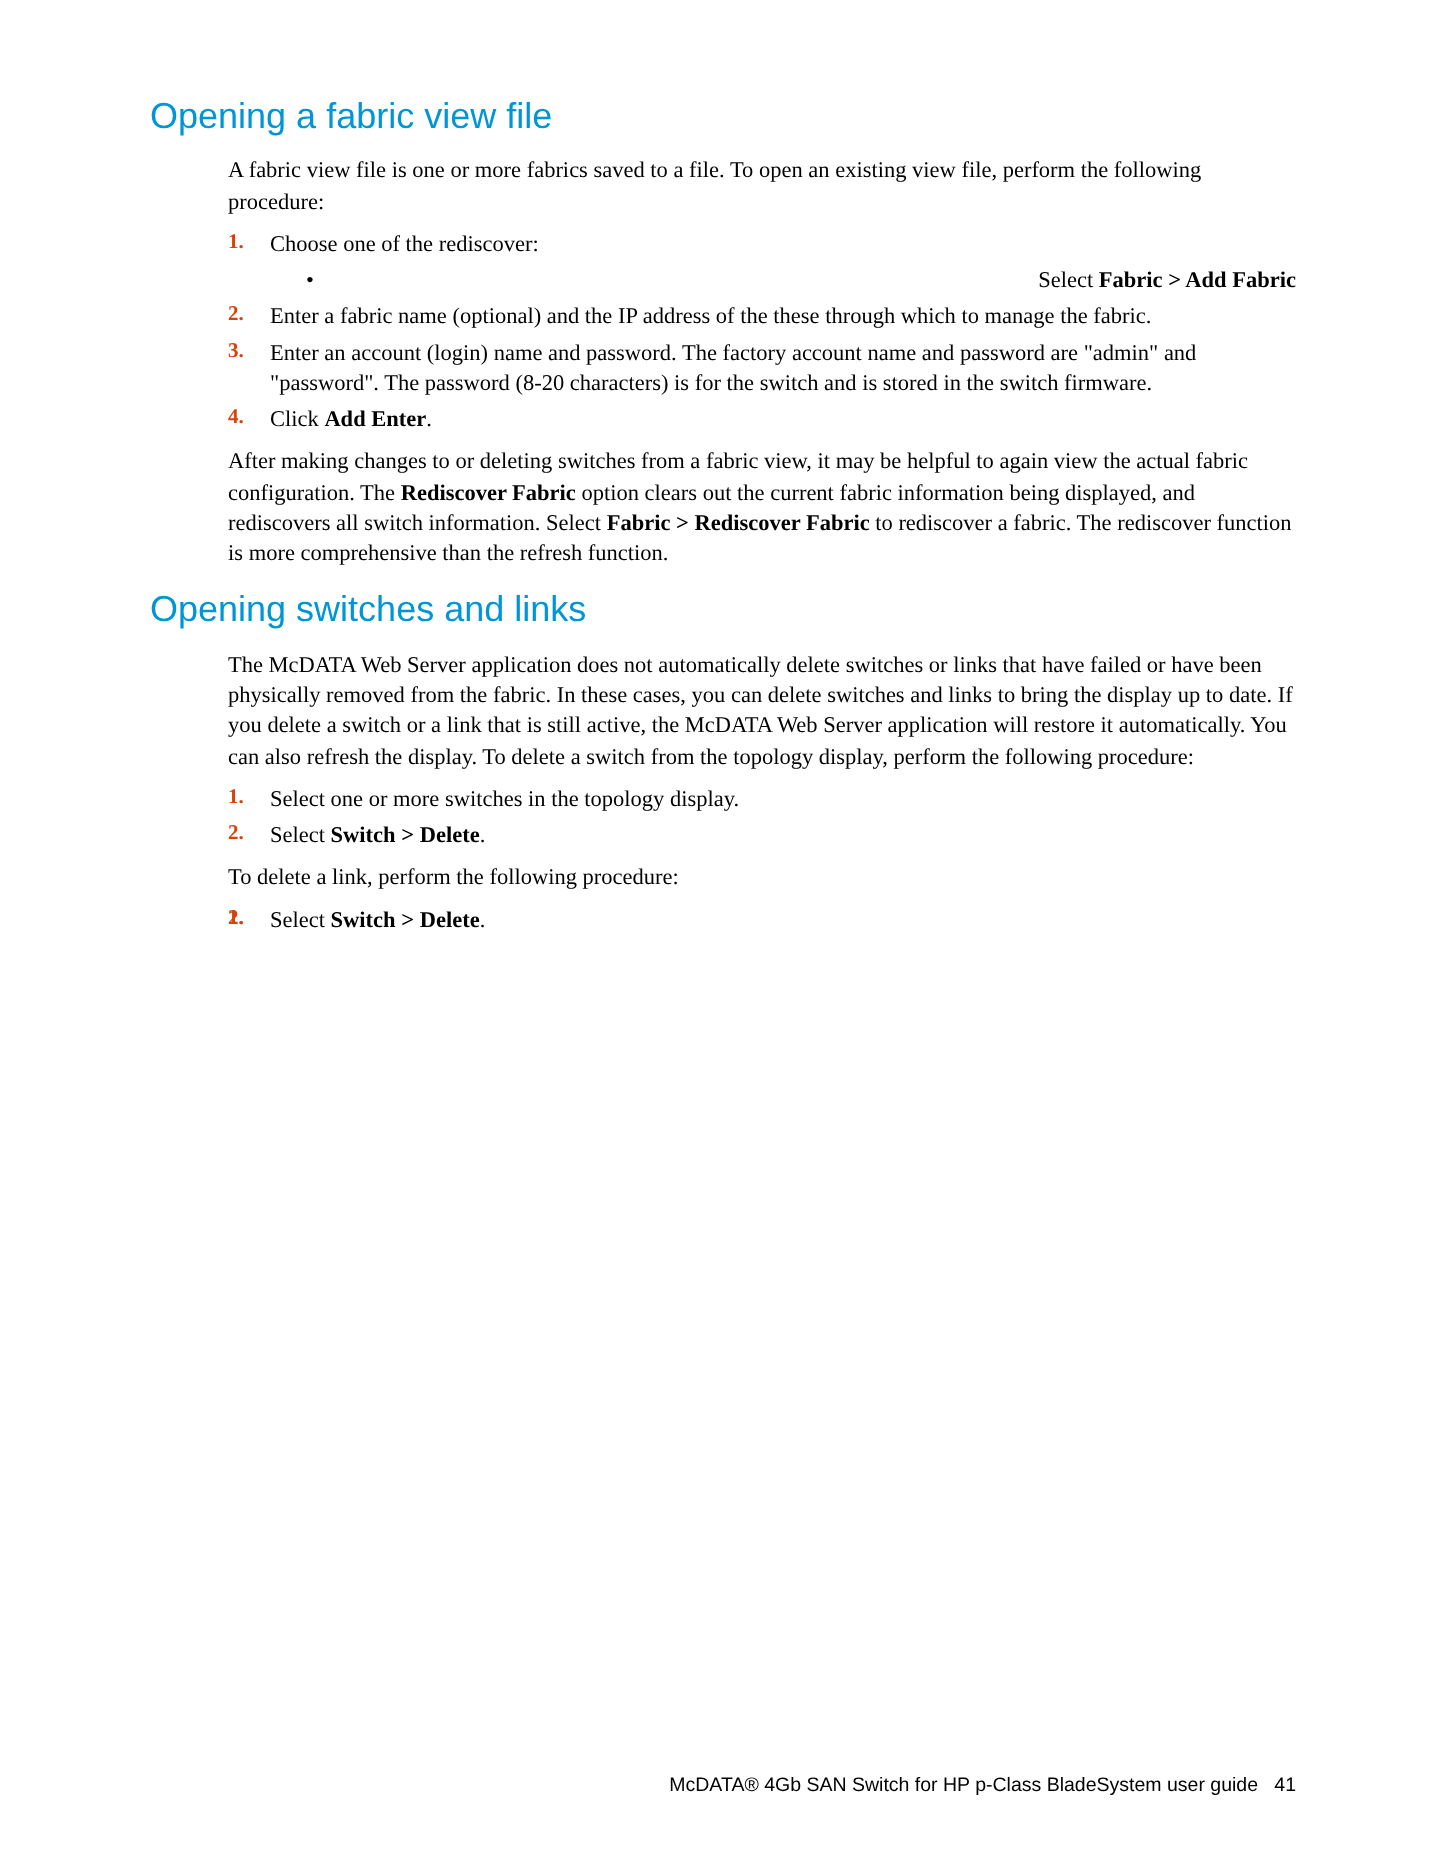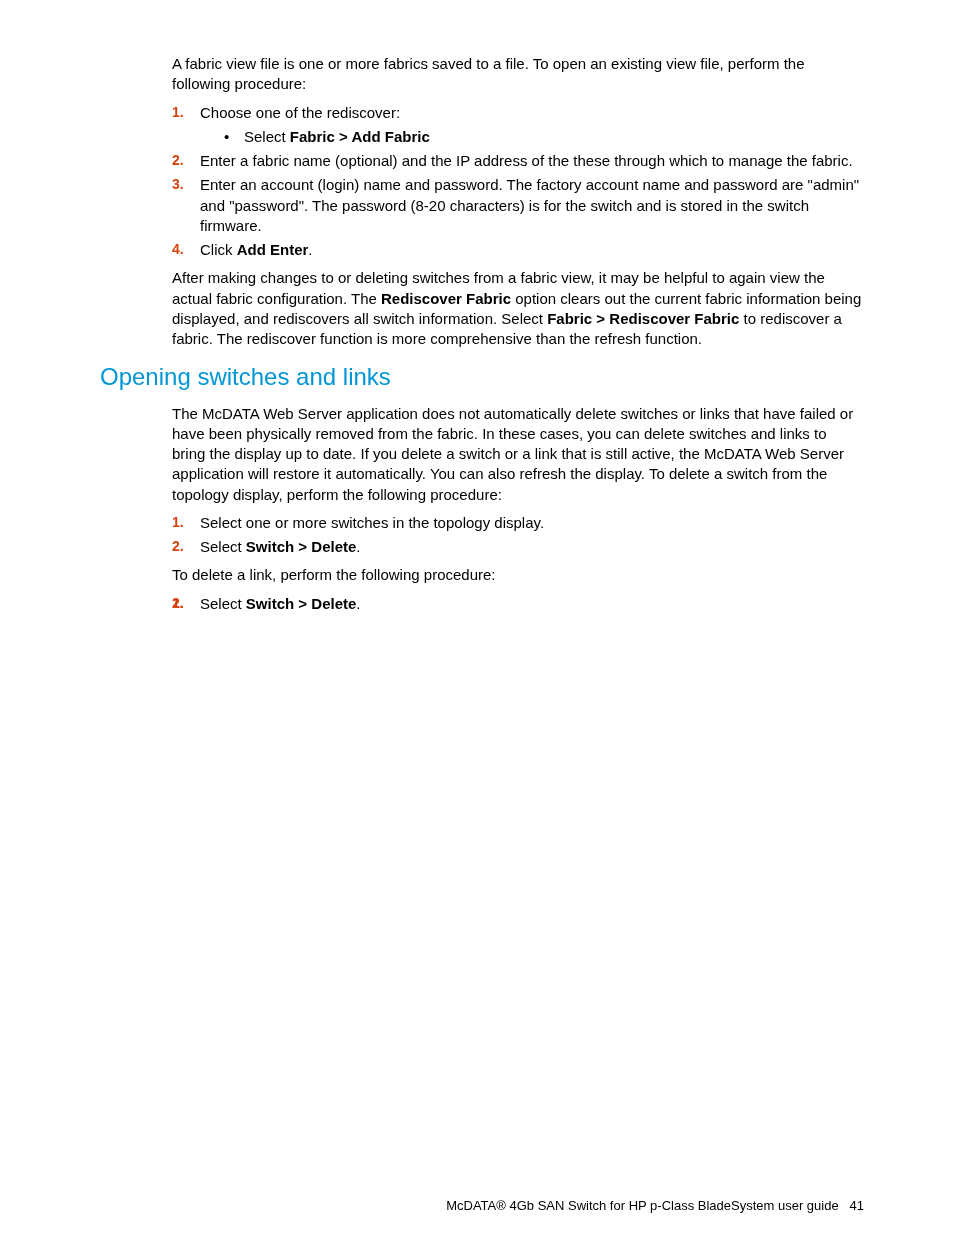--- a/index.html
+++ b/index.html
@@ -22,21 +22,22 @@
     position: relative;
   }
   h2.section {
     font-family: "Trebuchet MS", "Segoe UI", Arial, sans-serif;
     font-weight: 400;
     color: #0096d6;
     font-size: 24px;
     margin: 12px 0 10px 0;
   }
   .body-indent {
-    margin-left: 72px;
+    margin-left: 52px;
+    font-family: Liberation Serif, serif;
   }
   p {
     margin: 4px 0 8px 0;
   }
   ol.numlist {
     list-style: none;
     padding: 0;
     margin: 4px 0 8px 0;
   }
   ol.numlist > li {
@@ -49,47 +50,49 @@
     left: 0;
     top: 0;
     color: #d7410b;
     font-weight: bold;
     font-size: 14px;
   }
   ul.bullets {
     list-style: none;
     padding: 0;
     margin: 4px 0 4px 24px;
+    text-align: right;
   }
   ul.bullets > li {
     position: relative;
     padding-left: 20px;
     margin: 3px 0;
   }
   ul.bullets > li::before {
     content: "•";
     position: absolute;
     left: 0;
     top: 0;
     color: #000;
   }
   .bold { font-weight: bold; }
   .footer {
     position: absolute;
-    bottom: 20px;
+    bottom: 36px;
     right: 90px;
     font-size: 13px;
     color: #000;
   }
 </style>
 </head>
 <body>
 
 <div class="page">
 
+  <h2 class="section">Opening a fabric view file</h2>
   <div class="body-indent">
     <p>A fabric view file is one or more fabrics saved to a file. To open an existing view file, perform the following procedure:</p>
     <ol class="numlist">
       <li>
         <span class="num">1.</span>
         <span>Choose one of the rediscover:</span>
         <ul class="bullets">
           <li>
             <span>Select </span><span class="bold">Fabric &gt; Add Fabric</span>
           </li>

